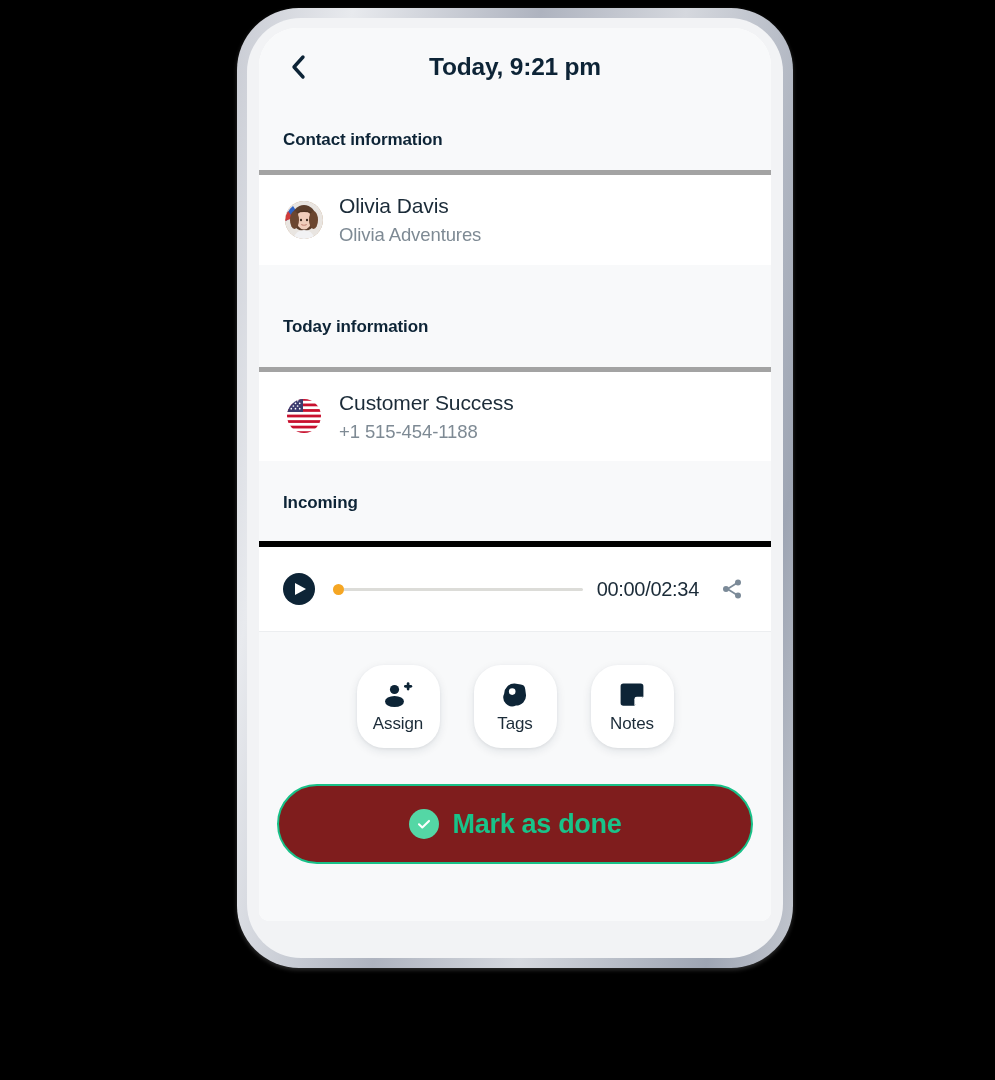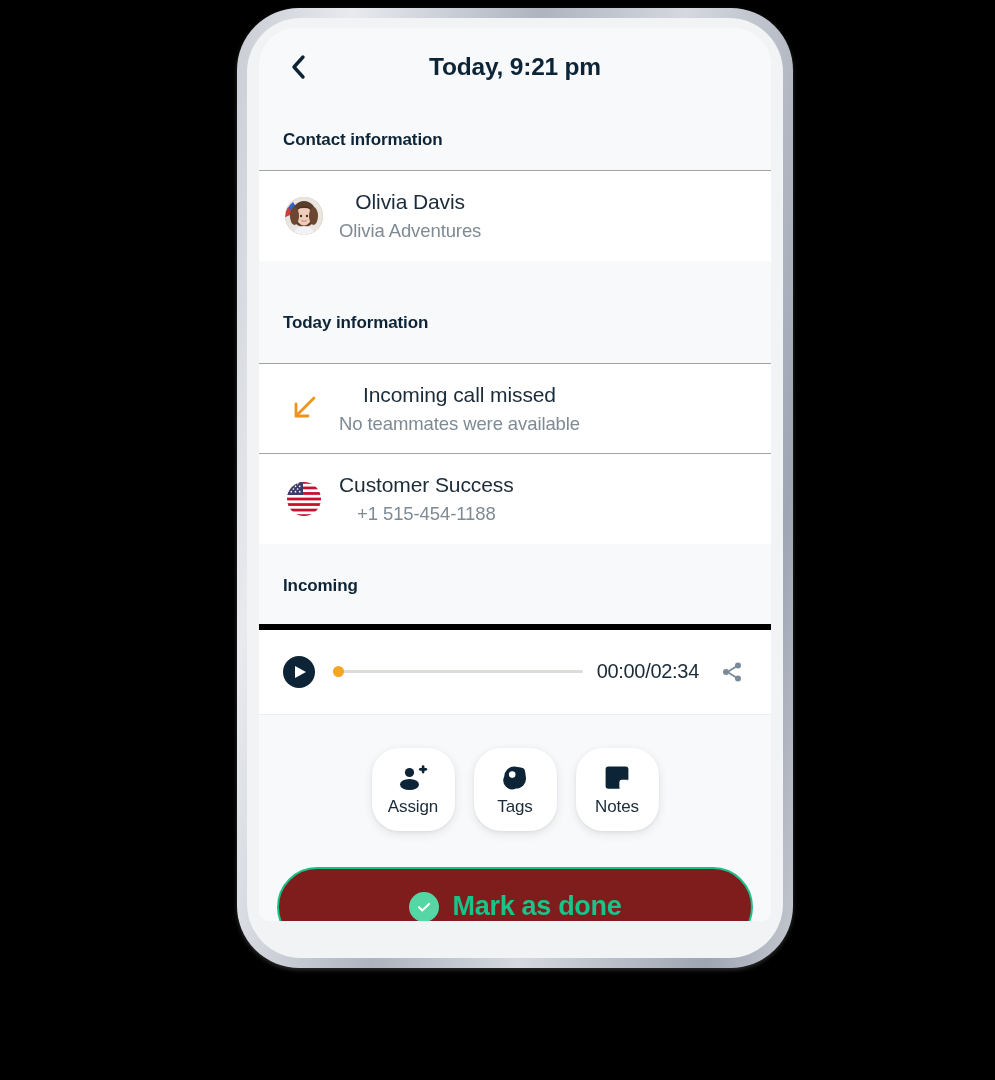--- a/index.html
+++ b/index.html
@@ -107,23 +107,22 @@
     padding-bottom: 28px;
   }
 
   
   .row {
     background: #ffffff;
     display: flex;
     align-items: center;
     padding: 17px 24px;
     box-sizing: border-box;
-    border-top: 1px solid #a3a3a3;
-    cursor: pointer;
-    text-align: center;
+    border-top: 5px solid #a3a3a3;
+    cursor: pointer;
   }
   .row-icon {
     width: 42px;
     min-width: 42px;
     height: 42px;
     margin-right: 14px;
     display: flex;
     align-items: center;
     justify-content: center;
   }
@@ -225,21 +224,21 @@
   .bottom-area {
     flex: 1;
     background: #f8f9fa;
     display: flex;
     flex-direction: column;
     align-items: center;
     padding-top: 33px;
   }
   .action-row {
     display: flex;
-    gap: 19px;
+    gap: 34px;
   }
   .action-card {
     width: 83px;
     height: 83px;
     border-radius: 27px;
     background: #ffffff;
     box-shadow: 0 3px 10px rgba(22,40,56,0.10), 0 1px 3px rgba(22,40,56,0.06);
     display: flex;
     flex-direction: column;
     align-items: center;
@@ -338,32 +337,20 @@
         </div>
       </div>
       <div class="row-text">
         <div class="row-title">Olivia Davis</div>
         <div class="row-sub">Olivia Adventures</div>
       </div>
     </div>
 
     <div class="section-head tall">Today information</div>
 
-    <div class="row">
-      <div class="row-icon">
-        <svg width="26" height="26" viewBox="0 0 26 26">
-          <line x1="23" y1="3" x2="5" y2="21" stroke="#f0921f" stroke-width="2.8" stroke-linecap="round"></line>
-          <polyline points="5,9 5,21 17,21" fill="none" stroke="#f0921f" stroke-width="2.8" stroke-linecap="round" stroke-linejoin="round"></polyline>
-        </svg>
-      </div>
-      <div class="row-text">
-        <div class="row-title">Incoming call missed</div>
-        <div class="row-sub">No teammates were available</div>
-      </div>
-    </div>
 
     <div class="row">
       <div class="row-icon">
         <svg width="36" height="36" viewBox="0 0 36 36">
           <defs>
             <clipPath id="flagclip">
                 <circle cx="18" cy="18" r="17"></circle>
               </clipPath>
           </defs>
           <g clip-path="url(#flagclip)">

